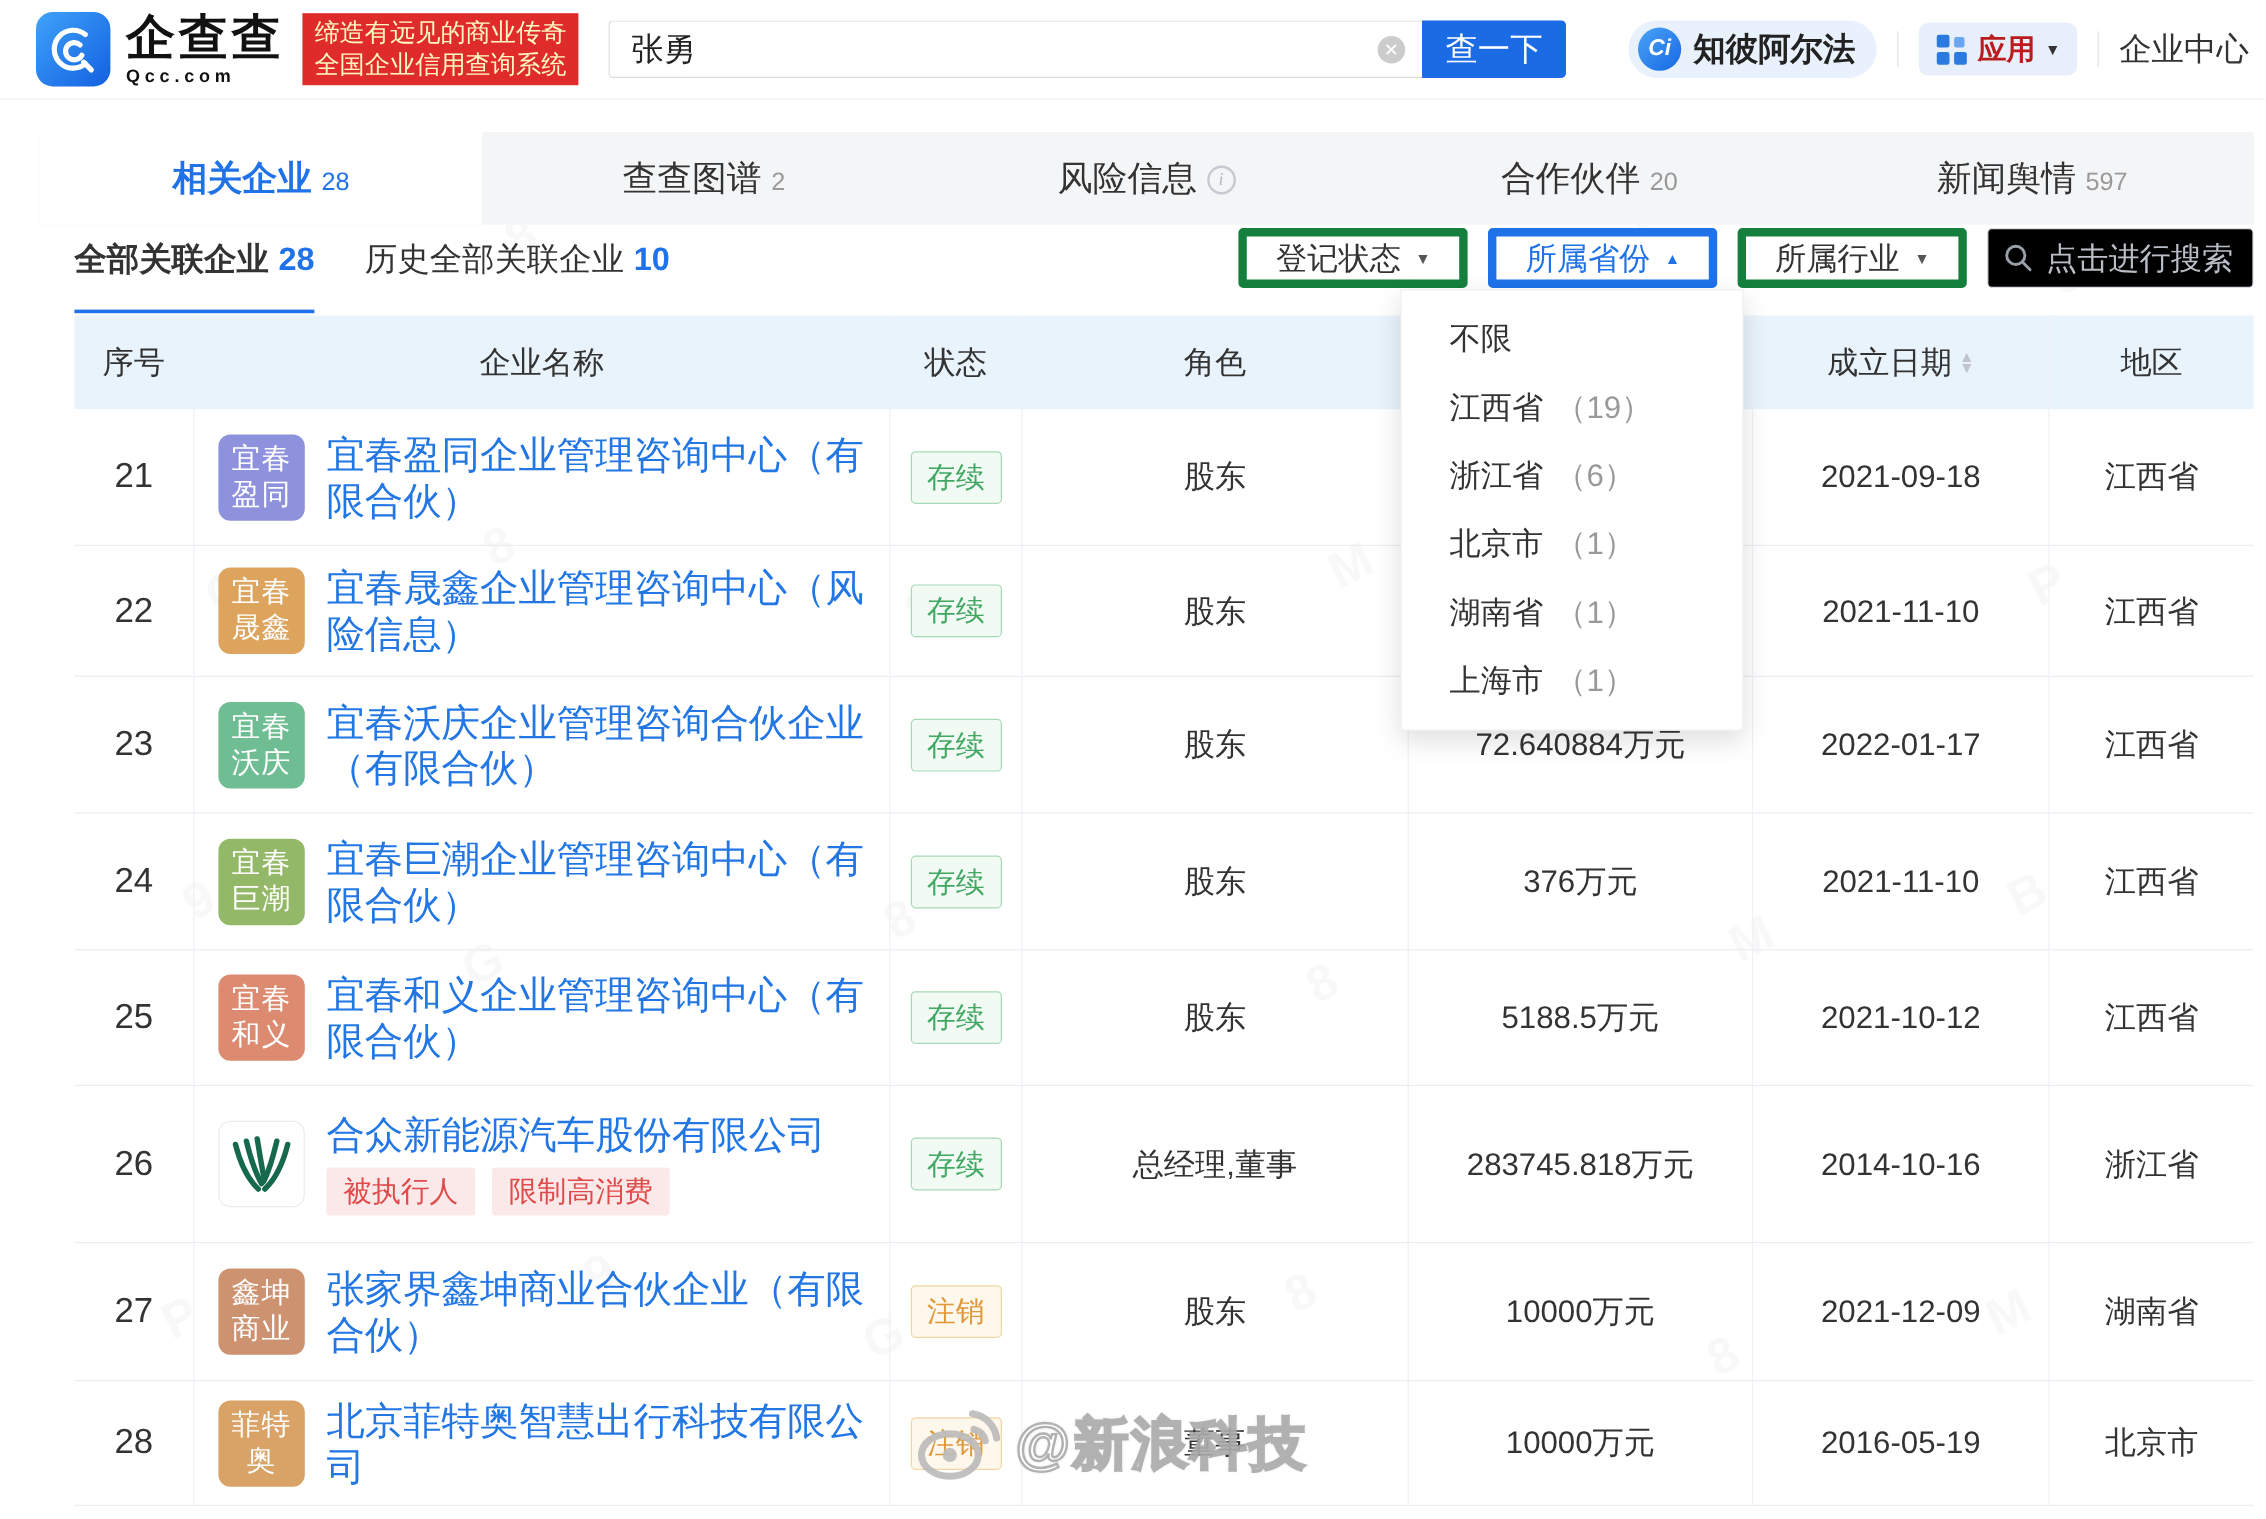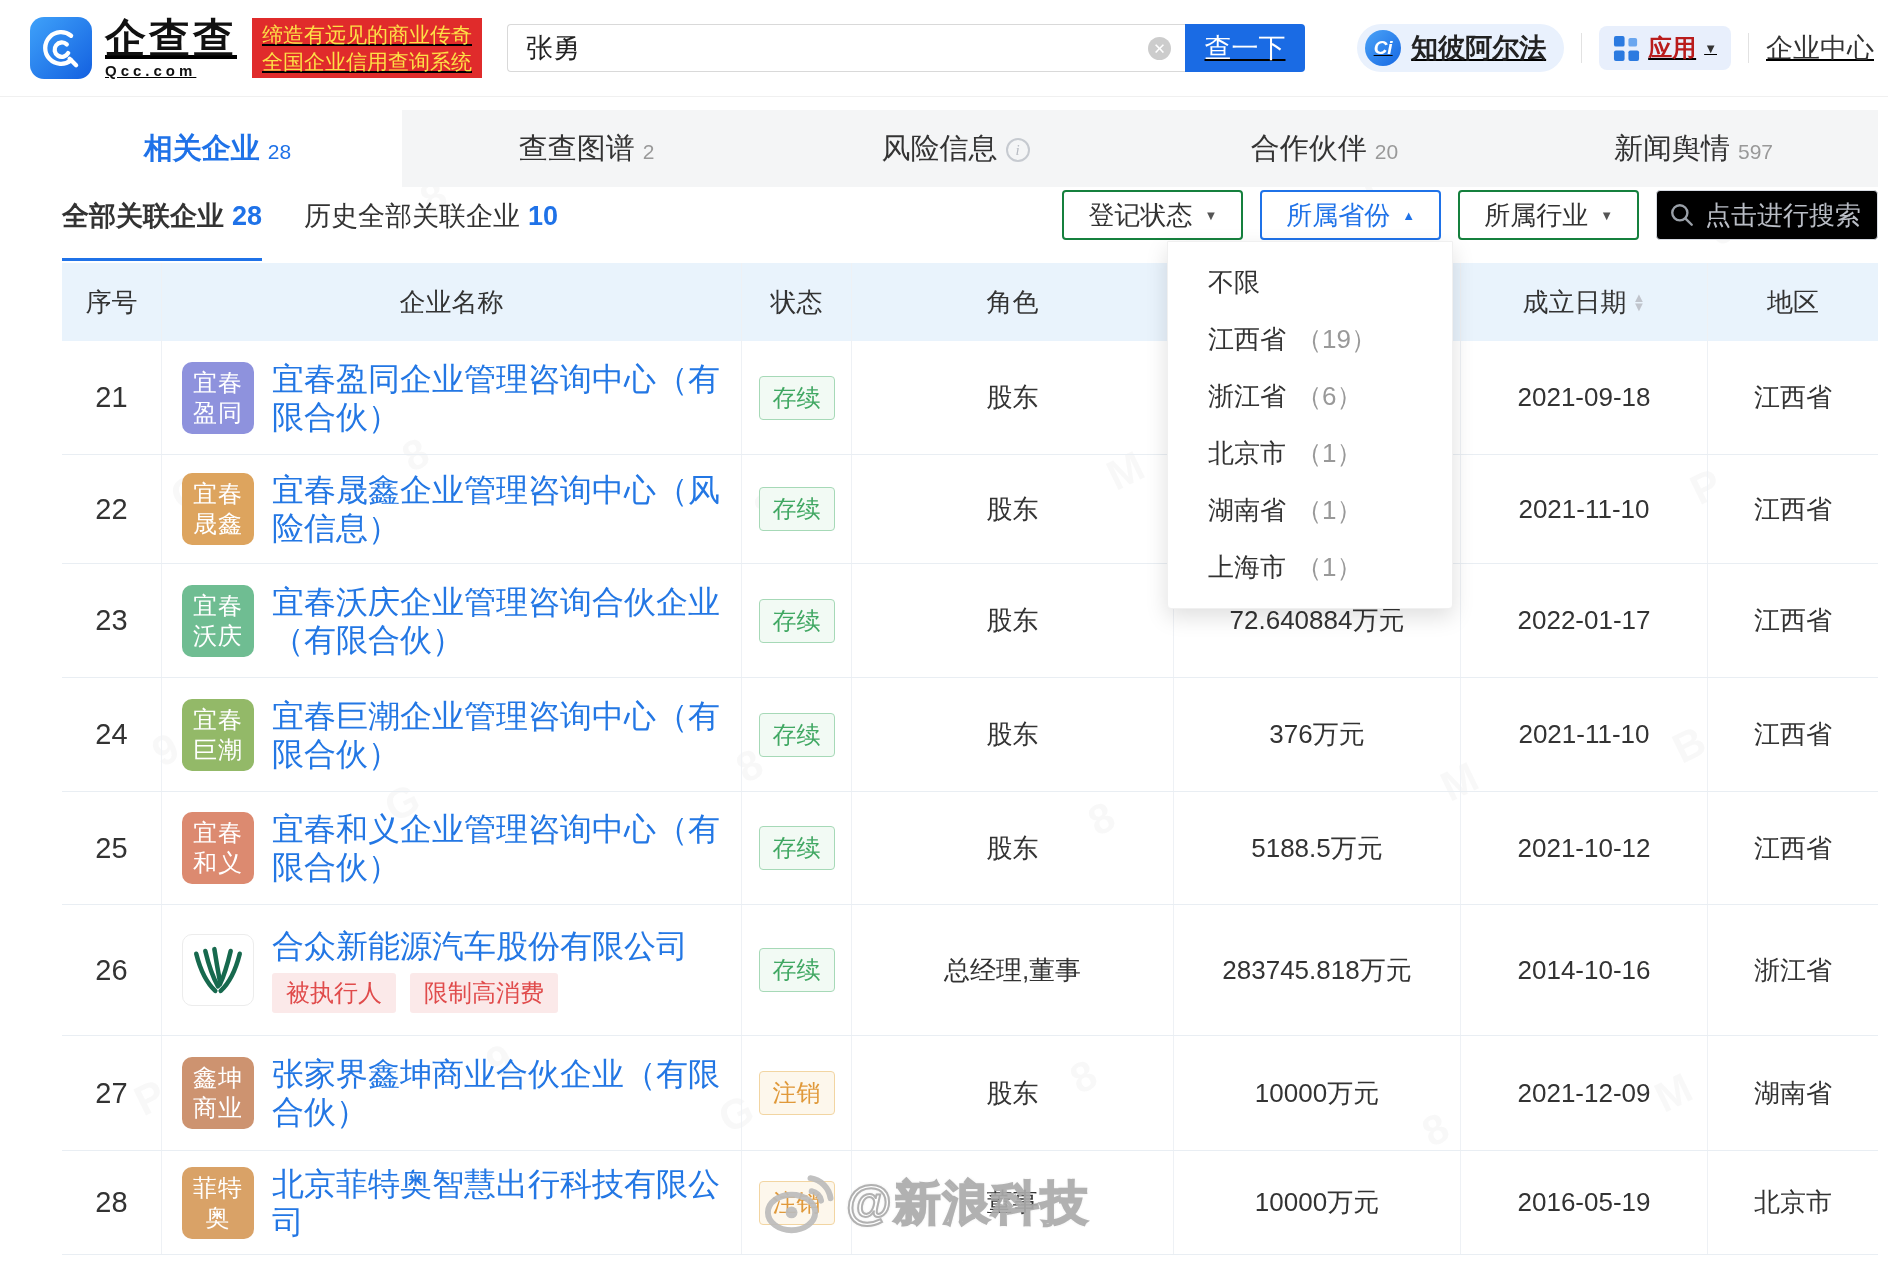--- a/index.html
+++ b/index.html
@@ -4,26 +4,26 @@
 <style>
   * { margin:0; padding:0; box-sizing:border-box; }
   body { background:#fff; font-family:"Liberation Sans","DejaVu Sans",sans-serif; }
   #page { position:relative; width:1888px; height:1266px; background:#fff; overflow:hidden; }
 
   
   .wm-layer { position:absolute; inset:0; pointer-events:none; z-index:5; }
   .wm-letter { position:absolute; font-size:42px; font-weight:700; color:#8a8a8a; opacity:.055; transform:rotate(-26deg); }
 
   
-  .top-header { position:absolute; top:0; left:0; width:100%; height:97px; display:flex; align-items:center; padding-left:30px; background:#fff; border-bottom:1px solid #f0f0f0; z-index:20;text-decoration:underline; }
+  .top-header { position:absolute; top:0; left:0; width:100%; height:83px; display:flex; align-items:center; padding-left:30px; background:#fff; border-bottom:1px solid #f0f0f0; z-index:20; }
   .qcc-logo-icon { width:62px; height:62px; border-radius:14px; background:linear-gradient(135deg,#3fa2fa,#1360e0); display:flex; align-items:center; justify-content:center; flex:0 0 auto; }
   .qcc-logo-text { margin-left:13px; }
   .qcc-name { font-size:41px; font-weight:700; color:#111; letter-spacing:3px; line-height:1; }
   .qcc-domain { font-size:15px; font-weight:700; color:#111; letter-spacing:4px; margin-top:3px; }
-  .slogan { margin-left:15px; background:#e02b2b; color:#fde047; font-size:21px; line-height:27px; padding:3px 10px; font-weight:500; }
+  .slogan { margin-left:15px; background:#e02b2b; color:#fef9c3; font-size:21px; line-height:27px; padding:3px 10px; font-weight:500; }
   .search-group { display:flex; margin-left:25px; height:48px; }
   .search-box { position:relative; width:678px; height:48px; }
   .search-input { width:100%; height:100%; border:1px solid #d9d9d9; border-right:none; border-radius:4px 0 0 4px; font-size:27px; color:#222; padding:0 50px 0 18px; outline:none; font-family:inherit; }
   .clear-icon { position:absolute; right:14px; top:13px; width:23px; height:23px; border-radius:50%; background:#ccc; color:#fff; font-size:15px; display:flex; align-items:center; justify-content:center; cursor:pointer; }
   .search-btn { width:120px; height:48px; background:#1a6be4; color:#fff; font-size:27px; border:none; border-radius:0 4px 4px 0; cursor:pointer; font-family:inherit; }
   .hdr-right { margin-left:auto; display:flex; align-items:center; gap:17px; padding-right:14px; }
   .zhipi-pill { height:48px; border-radius:24px; background:#e9f1fd; display:flex; align-items:center; padding:0 18px 0 8px; gap:10px; cursor:pointer; }
   .ci-logo { width:36px; height:36px; border-radius:50%; background:linear-gradient(135deg,#4ba3f7,#1668e3); color:#fff; font-size:19px; font-weight:700; font-style:italic; display:flex; align-items:center; justify-content:center; }
   .zhipi-label { font-size:27px; font-weight:700; color:#222; }
   .v-divider { width:1px; height:30px; background:#e2e2e2; }
@@ -43,21 +43,21 @@
   .info-icon { width:24px; height:24px; border:2px solid #c6cad0; border-radius:50%; color:#b7bbc2; font-size:15px; font-style:italic; font-family:"Liberation Serif",serif; display:flex; align-items:center; justify-content:center; margin-top:3px; }
 
   
   .subtabs { position:absolute; top:198px; left:62px; display:flex; gap:42px; z-index:10; }
   .subtab { display:flex; align-items:baseline; gap:8px; font-size:27px; color:#333; padding-bottom:24px; cursor:pointer; }
   .subtab .st-count { color:#1f72e8; font-weight:700; }
   .subtab.active { font-weight:700; border-bottom:3px solid #1f72e8; }
 
   
   .filters { position:absolute; top:190px; right:10px; display:flex; gap:17px; z-index:30; }
-  .filter-btn { height:50px; border:2px solid #15803d; border-radius:4px; background:#fff; display:flex; align-items:center; justify-content:center; gap:12px; font-size:26px; color:#333; padding:0 24px; cursor:pointer; }
+  .filter-btn { height:50px; border:7px solid #15803d; border-radius:4px; background:#fff; display:flex; align-items:center; justify-content:center; gap:12px; font-size:26px; color:#333; padding:0 24px; cursor:pointer; }
   .filter-btn .f-caret { font-size:13px; color:#555; }
   .filter-btn.active { border-color:#1f72e8; color:#1f72e8; }
   .filter-btn.active .f-caret { color:#1f72e8; }
   .filter-search { width:222px; height:50px; border:1px solid #d8dce3; border-radius:4px; background:#000000; display:flex; align-items:center; gap:10px; padding:0 12px; cursor:text; }
   .filter-search .placeholder { font-size:26px; color:#b9bdc5; white-space:nowrap; overflow:hidden; }
 
   
   .dropdown { position:absolute; top:241px; left:1167px; width:286px; background:#fff; border-radius:0 0 4px 4px; box-shadow:0 8px 22px rgba(0,0,0,.13); border:1px solid #f0f0f0; padding:12px 0; z-index:40; }
   .dd-item { height:57px; display:flex; align-items:center; padding-left:40px; font-size:26px; color:#333; cursor:pointer; gap:10px; }
   .dd-count { color:#999; }

